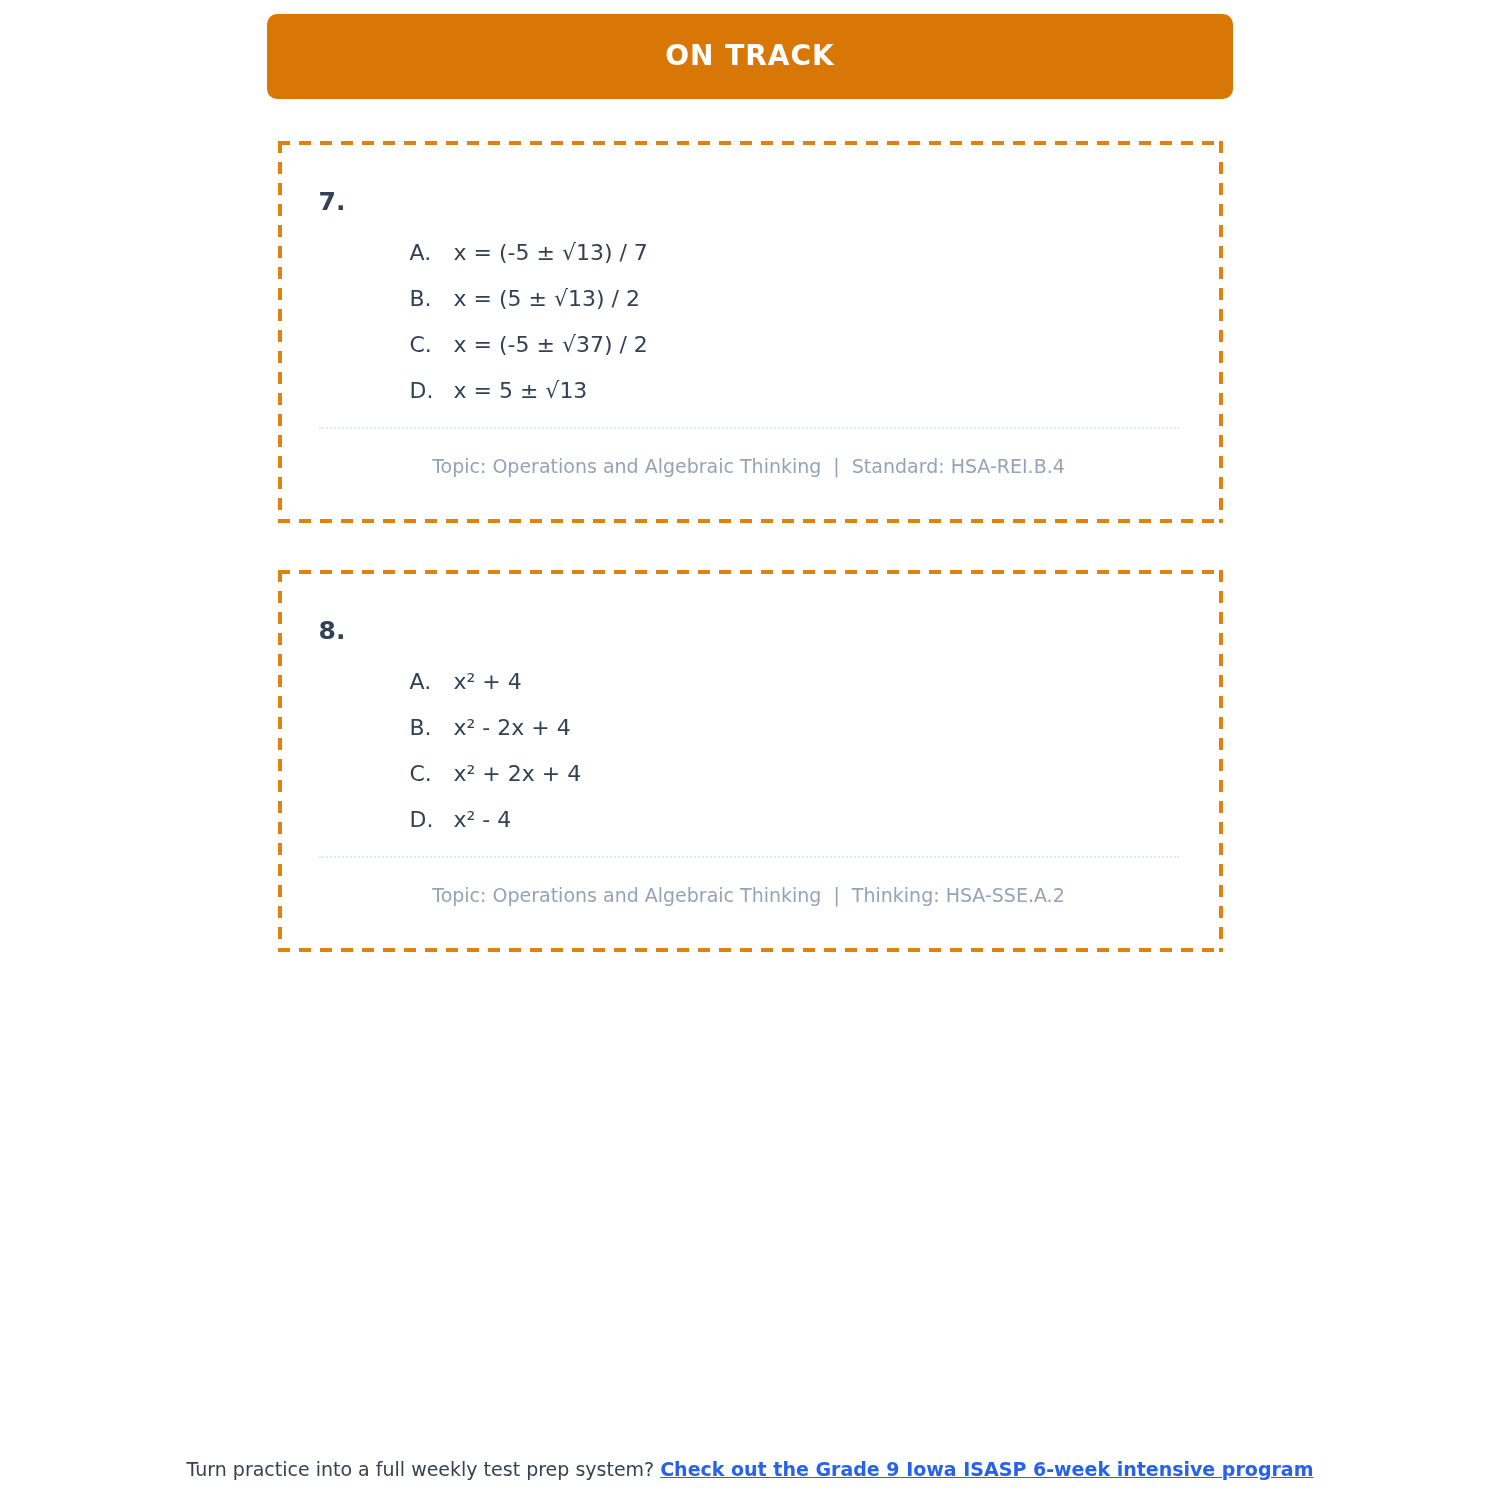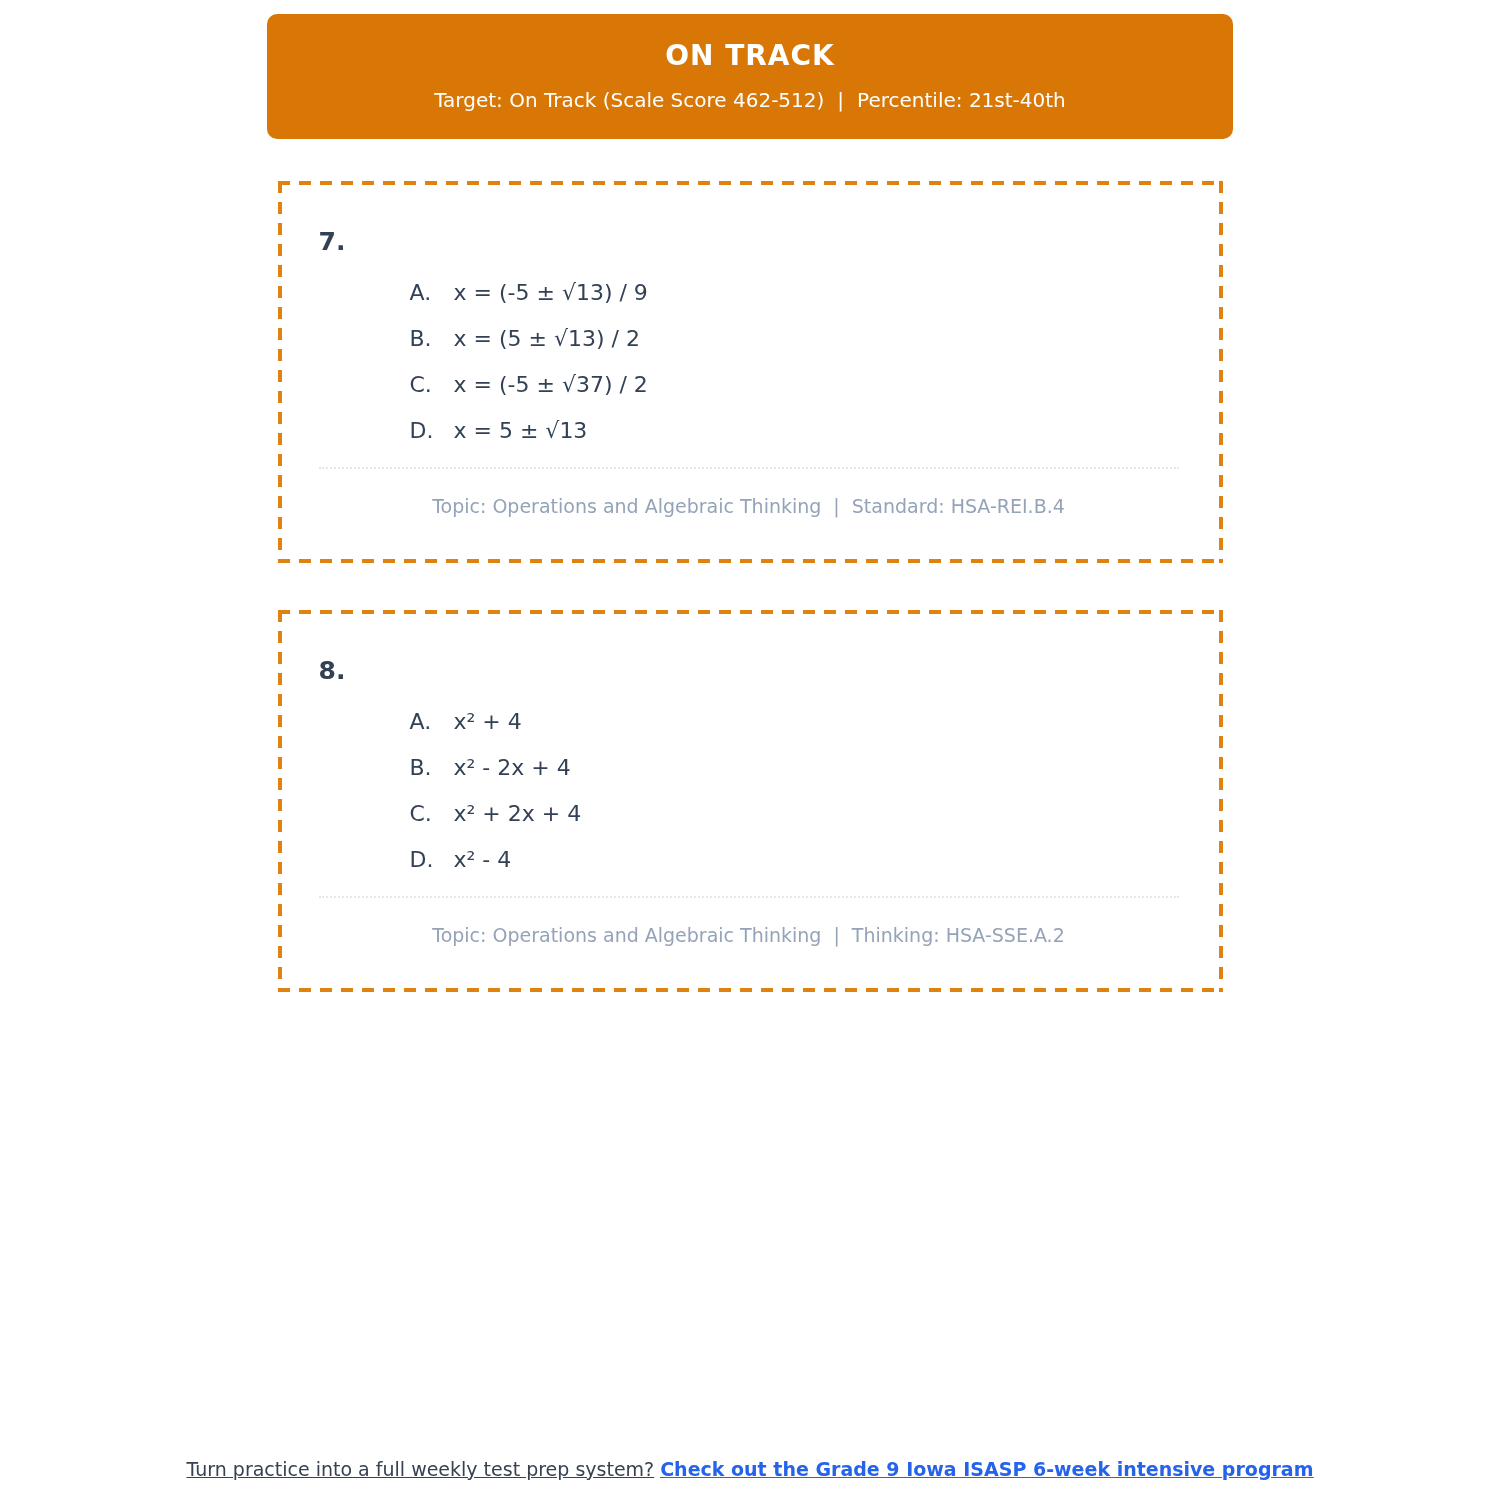--- a/index.html
+++ b/index.html
@@ -97,48 +97,44 @@
 
   
   .page-footer {
     position: absolute;
     left: 0;
     top: 1458px;
     width: 100%;
     text-align: center;
     font-size: 19px;
     color: var(--footer-text);
-    text-decoration: underline;
   }
   .footer-link {
     color: var(--link-blue);
     font-weight: bold;
     text-decoration: underline;
     margin-left: 6px;
     cursor: pointer;
   }
 </style>
 </head>
 <body>
 
 <div class="banner">
   <div class="banner-title">ON TRACK</div>
-  <div class="banner-sub">
-    <span>Target: On Track (Scale Score 462-512)</span><span class="divider">|</span><span>Percentile: 21st-40th</span>
-  </div>
 </div>
 
 <div class="qcard">
   <div class="qrow">
     <div class="qnum">7.</div>
   </div>
   <div class="options">
     <div class="option">
       <span class="olet">A.</span>
-      <span>x = (-5 ± √13) / 9</span>
+      <span>x = (-5 ± √13) / 7</span>
     </div>
     <div class="option">
       <span class="olet">B.</span>
       <span>x = (5 ± √13) / 2</span>
     </div>
     <div class="option">
       <span class="olet">C.</span>
       <span>x = (-5 ± √37) / 2</span>
     </div>
     <div class="option">

